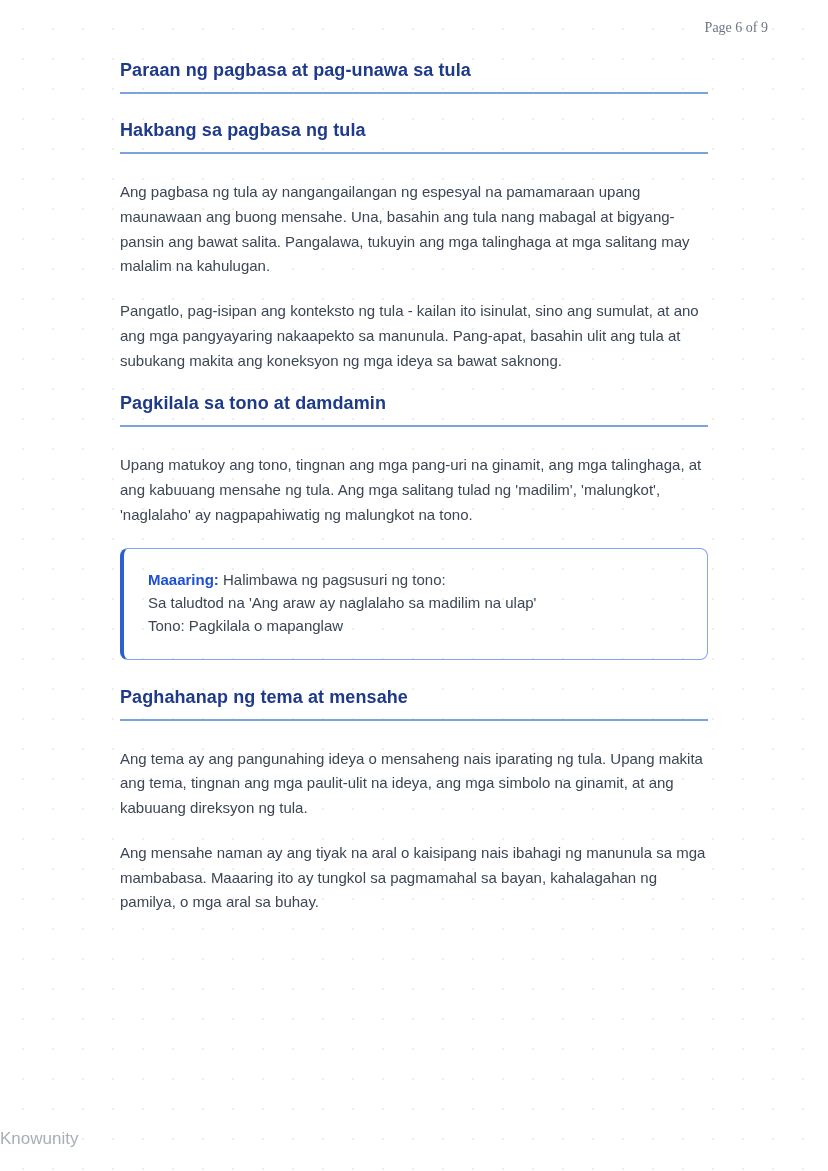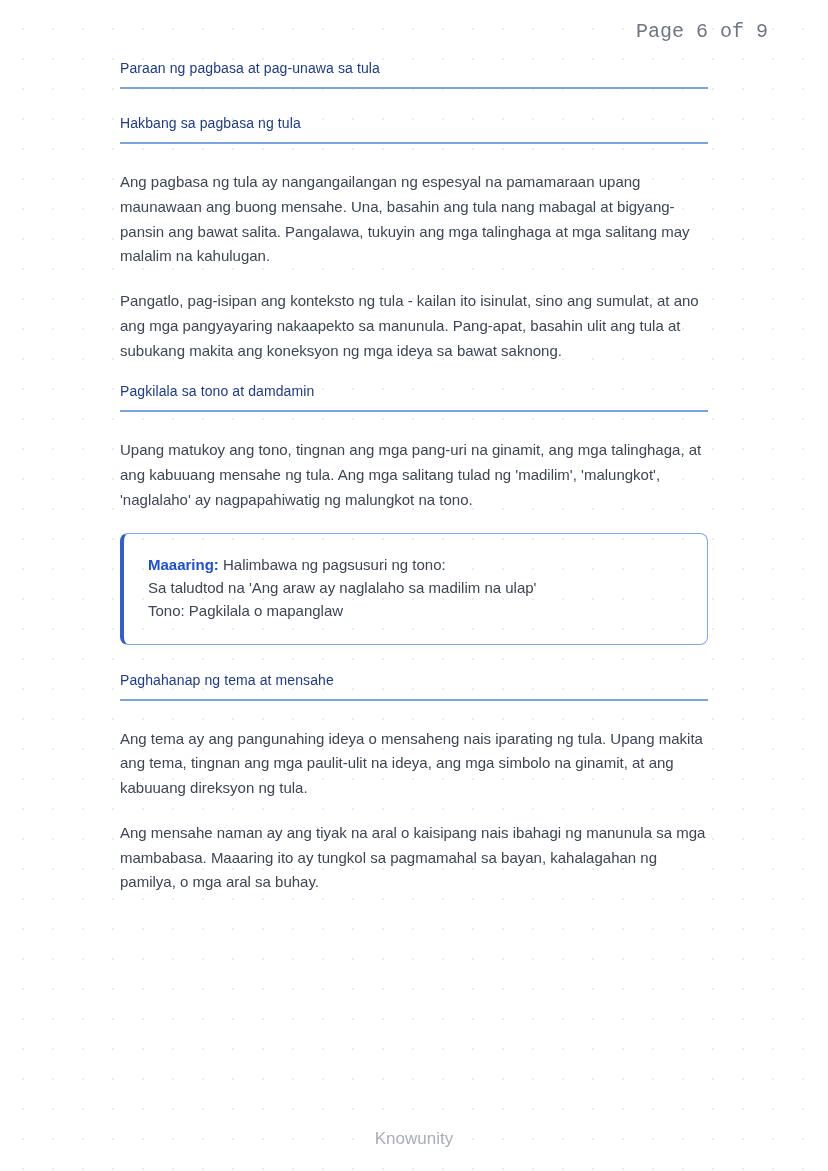--- a/index.html
+++ b/index.html
@@ -17,33 +17,33 @@
     background-size: 30px 30px;
     background-position: 8px 14px;
     font-family: "Liberation Sans", "DejaVu Sans", sans-serif;
     color: #3c4654;
     overflow: hidden;
   }
   .page-indicator {
     position: absolute;
     top: 20px;
     right: 60px;
-    font-family: Liberation Mono, monospace;
-    font-size: 20px;
+    font-family: Liberation Serif, serif;
+    font-size: 14px;
     color: #6e7684;
   }
   .content {
     position: absolute;
     top: 60px;
     left: 120px;
     width: 588px;
   }
   .section-heading {
-    font-size: 14px;
-    font-weight: normal;
+    font-size: 18px;
+    font-weight: bold;
     color: #1e3a8a;
     margin: 0 0 11px 0;
     letter-spacing: 0.1px;
   }
   .heading-rule {
     height: 2px;
     background: #7aa3e0;
     border: none;
     margin: 0 0 26px 0;
   }
@@ -70,21 +70,20 @@
   }
   .example-label {
     font-weight: bold;
     color: #1d4ed8;
   }
   .footer-brand {
     position: absolute;
     bottom: 22px;
     left: 0;
     width: 100%;
-    text-align: center;
     font-size: 17px;
     color: #a9aeb6;
   }
 </style>
 </head>
 <body>
 
 <div class="page">
 
   <div class="page-indicator">Page 6 of 9</div>

